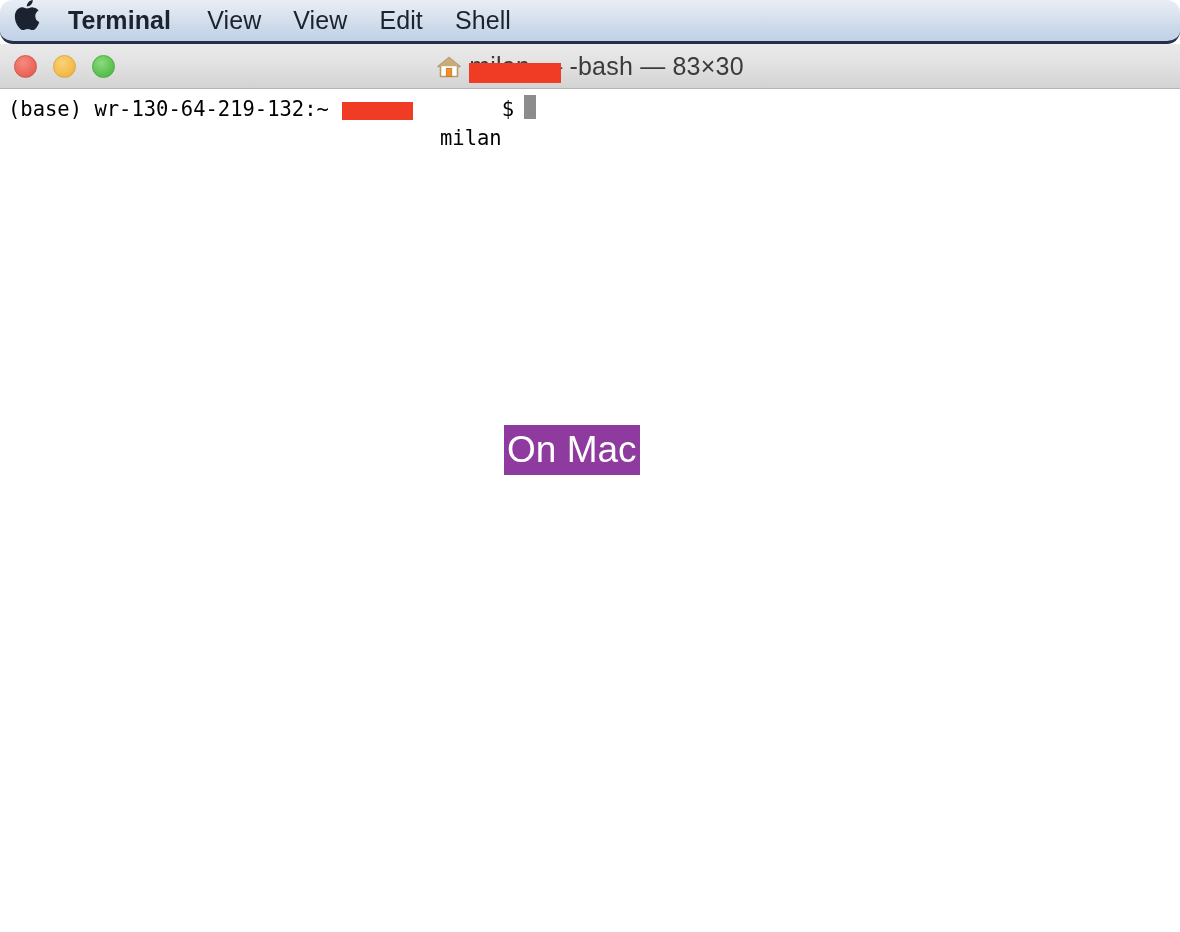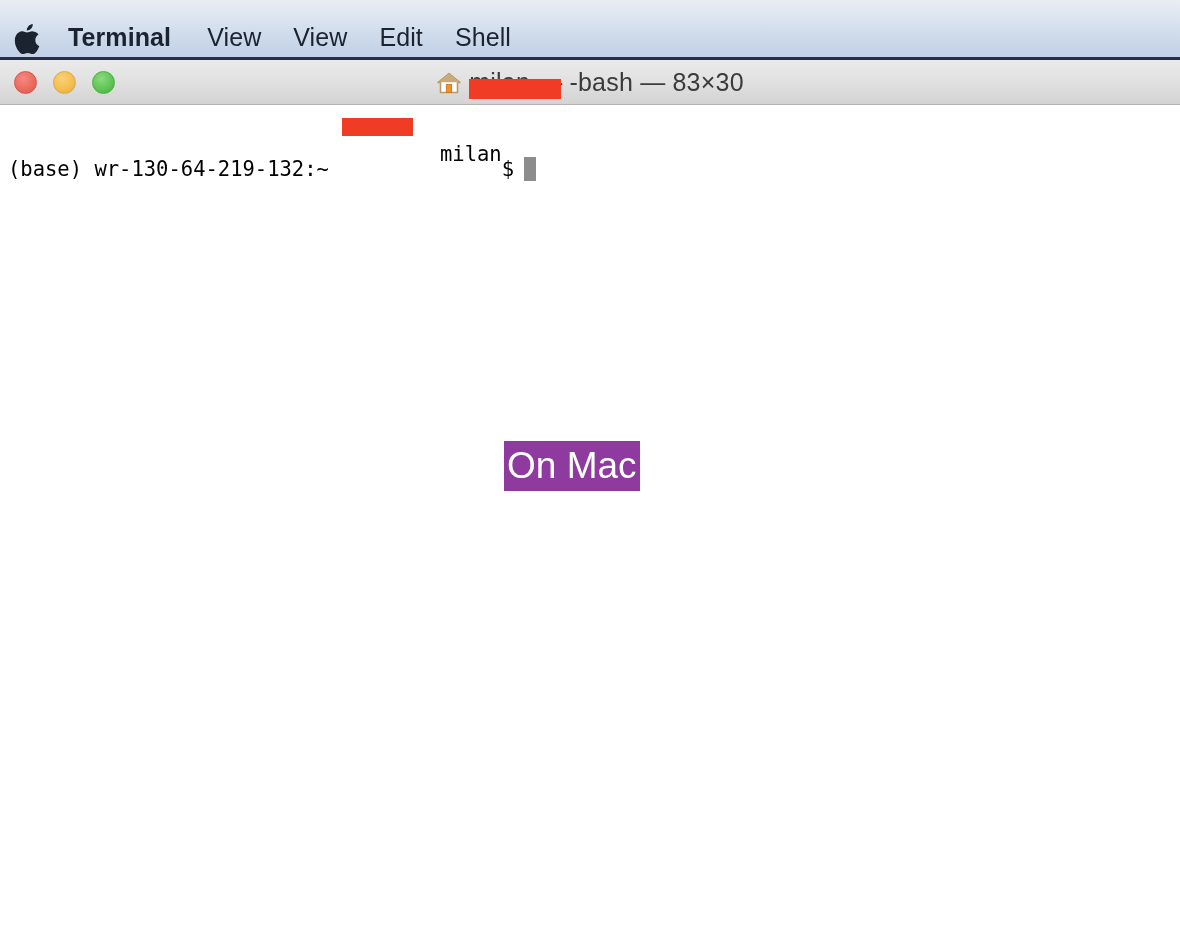--- a/index.html
+++ b/index.html
@@ -11,27 +11,28 @@
     height: 932px;
     background: #ffffff;
     font-family: "Liberation Sans", sans-serif;
     overflow: hidden;
   }
 
   
   .menubar {
     position: relative;
     width: 1180px;
-    height: 60px;
+    height: 44px;
     box-sizing: border-box;
     background: linear-gradient(to bottom, #e9eef5 0%, #dde5f0 30%, #c9d7e9 75%, #c2d1e6 100%);
     border-bottom: 3px solid #23304a;
     display: flex;
-    align-items: flex-end;
+    align-items: flex-start;
     padding-left: 6px;
+    border-radius: 13px;
   }
   .apple-logo {
     width: 40px;
     display: flex;
     align-items: center;
     justify-content: center;
     margin-right: 8px;
   }
   .apple-logo svg { display: block; }
   .menu-item {
@@ -134,21 +135,20 @@
     font-family: "DejaVu Sans Mono", "Liberation Mono", monospace;
     font-size: 20.5px;
     line-height: 29px;
     color: #000000;
     white-space: pre;
     letter-spacing: 0px;
     position: relative;
   }
   .prompt-line {
     display: flex;
-    align-items: center;
   }
   .prompt-user-wrap {
     position: relative;
     display: inline-block;
     white-space: pre;
   }
   .redaction-prompt {
     position: absolute;
     left: 1px;
     top: 7px;

